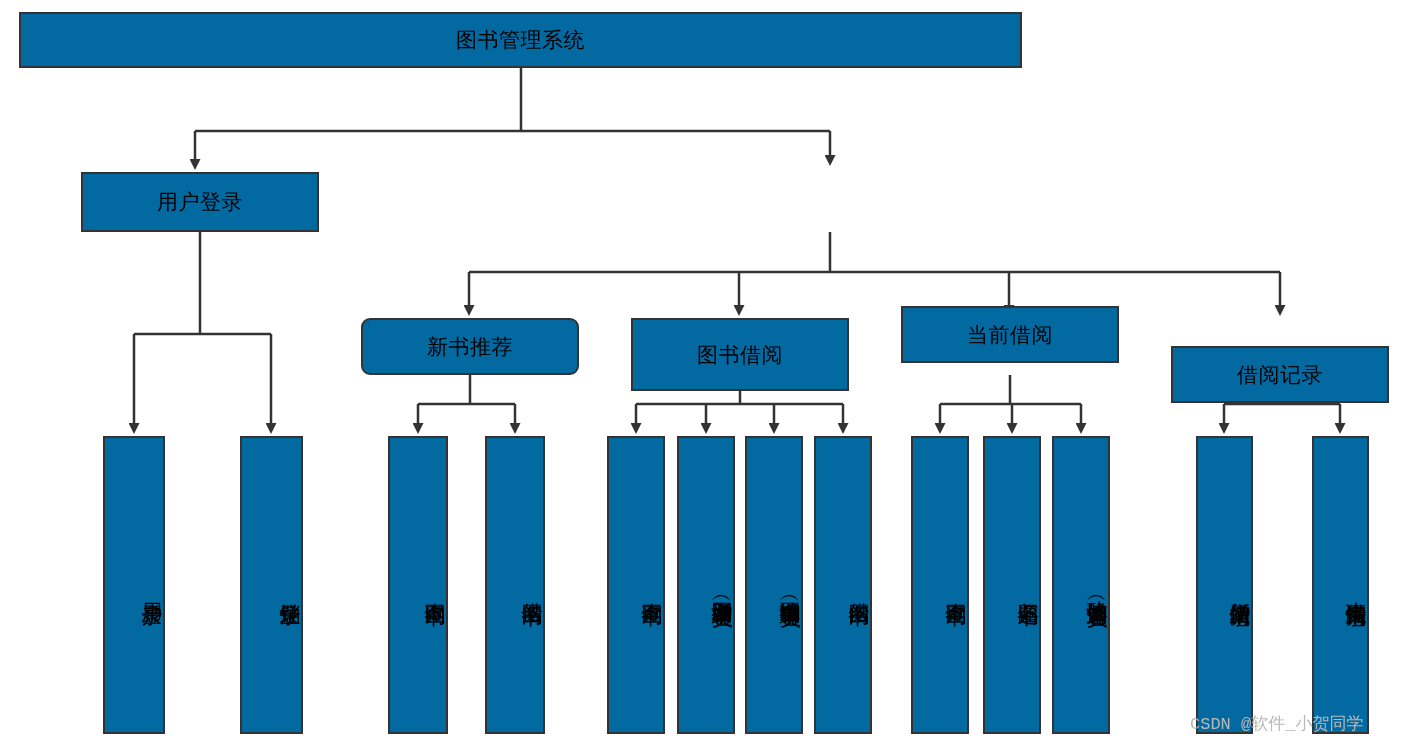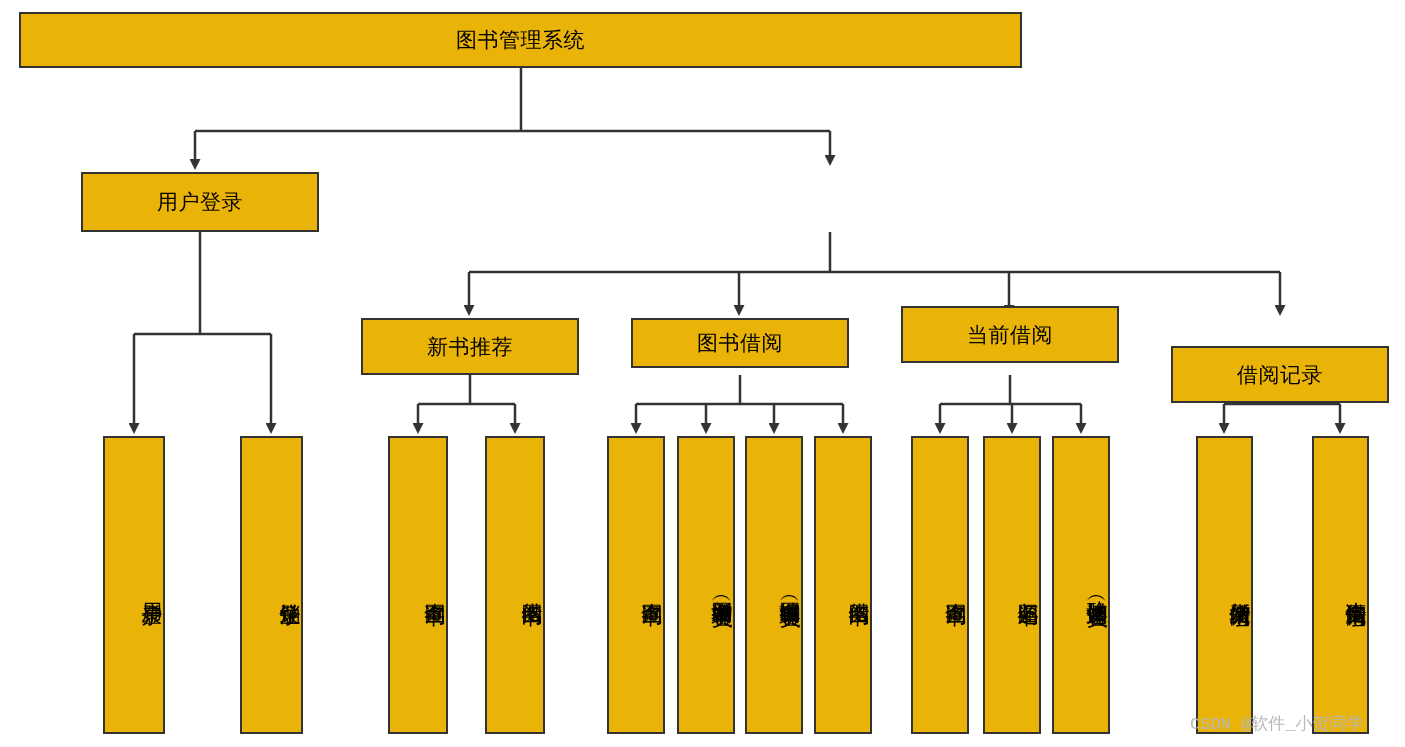--- a/index.html
+++ b/index.html
@@ -20,21 +20,21 @@
   svg.connectors {
     position: absolute;
     top: 0;
     left: 0;
     width: 1405px;
     height: 747px;
   }
   .node {
     position: absolute;
     box-sizing: border-box;
-    background: #eab308;
+    background: #0369a1;
     border: 2.5px solid #333333;
     display: flex;
     align-items: center;
     justify-content: center;
     color: #000000;
     z-index: 2;
   }
   .node-h {
     font-size: 21px;
     letter-spacing: 0.5px;
@@ -114,22 +114,22 @@
       <path d="M1224,404 L1340,404"></path>
       <path d="M1224,404 L1224,424" marker-end="url(#arrow)"></path>
       <path d="M1340,404 L1340,424" marker-end="url(#arrow)"></path>
     </g>
   </svg>
 
   <div class="node node-h" style="left: 19px; top: 12px; width: 1003px; height: 56px;">图书管理系统</div>
 
   <div class="node node-h" style="left: 81px; top: 172px; width: 238px; height: 60px;">用户登录</div>
 
-  <div class="node node-h" style="left: 361px; top: 318px; width: 218px; height: 57px;">新书推荐</div>
-  <div class="node node-h" style="left: 631px; top: 318px; width: 218px; height: 50px;">图书借阅</div>
+  <div class="node node-h" style="left: 361px; top: 318px; width: 218px; height: 57px; border-radius: 9px;">新书推荐</div>
+  <div class="node node-h" style="left: 631px; top: 318px; width: 218px; height: 73px;">图书借阅</div>
   <div class="node node-h" style="left: 901px; top: 306px; width: 218px; height: 57px;">当前借阅</div>
   <div class="node node-h" style="left: 1171px; top: 318px; width: 218px; height: 57px; margin-top: 28px;">借阅记录</div>
 
   <div class="node node-v" style="left: 103px; top: 436px; width: 62px; height: 298px;">用户登录</div>
   <div class="node node-v" style="left: 240px; top: 436px; width: 63px; height: 298px;">注销登录</div>
   <div class="node node-v" style="left: 388px; top: 436px; width: 60px; height: 298px;">查询图书</div>
   <div class="node node-v" style="left: 485px; top: 436px; width: 60px; height: 298px;">借阅图书</div>
   <div class="node node-v" style="left: 607px; top: 436px; width: 58px; height: 298px;">查询图书</div>
   <div class="node node-v" style="left: 677px; top: 436px; width: 58px; height: 298px;">新增图书（管理员）</div>
   <div class="node node-v" style="left: 745px; top: 436px; width: 58px; height: 298px;">编辑图书（管理员）</div>

